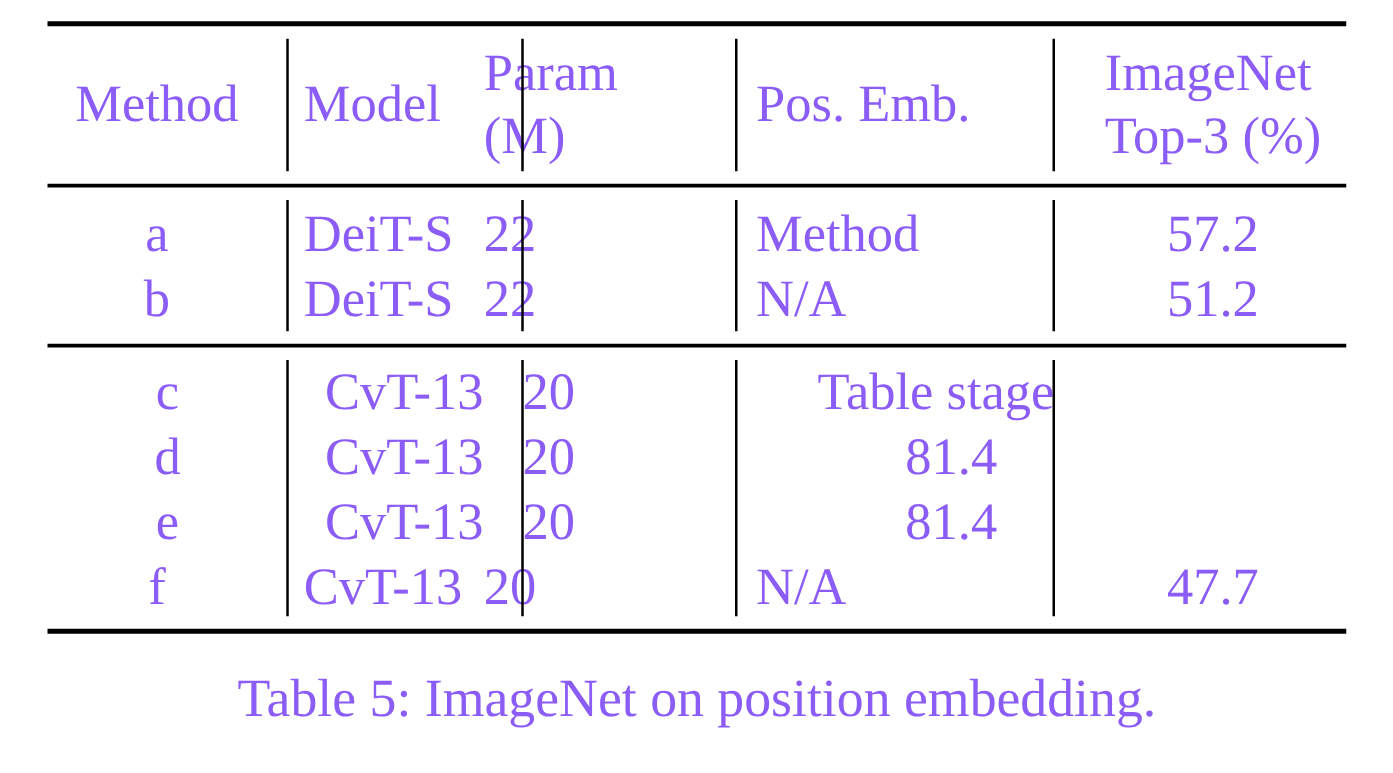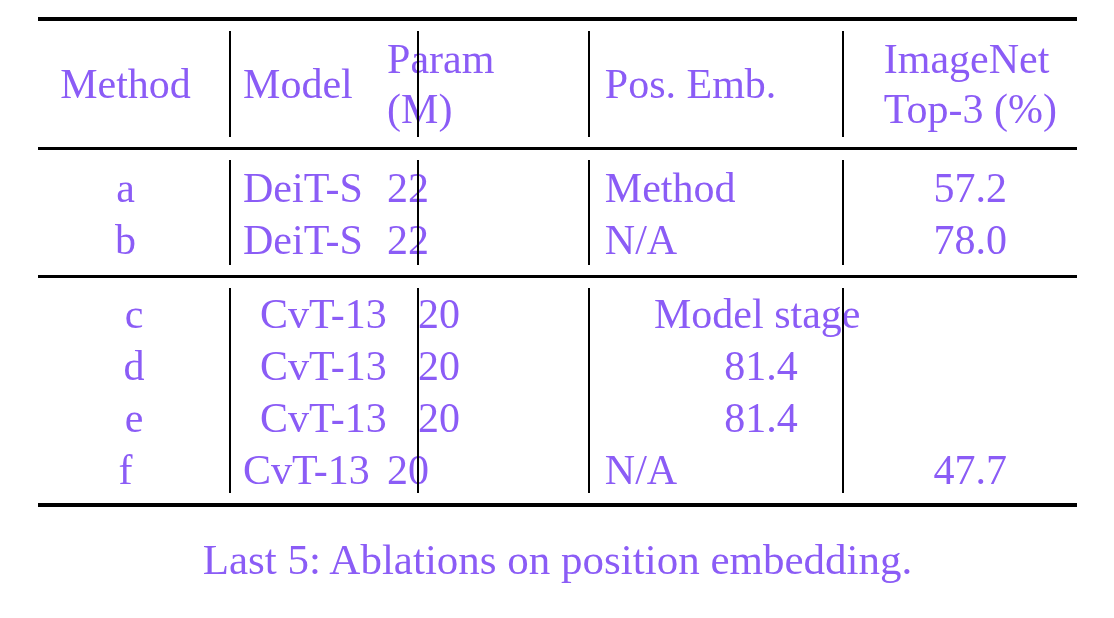--- a/index.html
+++ b/index.html
@@ -110,37 +110,37 @@
         <div class="cell c2">DeiT-S</div>
         <div class="cell c3">22</div>
         <div class="cell c4">Method</div>
         <div class="cell c5">57.2</div>
       </div>
       <div class="drow">
         <div class="cell c1">b</div>
         <div class="cell c2">DeiT-S</div>
         <div class="cell c3">22</div>
         <div class="cell c4">N/A</div>
-        <div class="cell c5">78.0</div>
+        <div class="cell c5">51.2</div>
       </div>
     </div>
 
     <div class="rule rule-mid"></div>
 
     <div class="sec sec-g2">
       <div class="vbar vb1"></div>
       <div class="vbar vb2"></div>
       <div class="vbar vb3"></div>
       <div class="vbar vb4"></div>
 
       <div class="drow">
         <div class="cell c1">c</div>
         <div class="cell c2">CvT-13</div>
         <div class="cell c3">20</div>
-        <div class="cell c4">Model stage</div>
+        <div class="cell c4">Table stage</div>
       </div>
       <div class="drow">
         <div class="cell c1">d</div>
         <div class="cell c2">CvT-13</div>
         <div class="cell c3">20</div>
         <div class="cell c5">81.4</div>
       </div>
       <div class="drow">
         <div class="cell c1">e</div>
         <div class="cell c2">CvT-13</div>
@@ -151,15 +151,15 @@
         <div class="cell c1">f</div>
         <div class="cell c2">CvT-13</div>
         <div class="cell c3">20</div>
         <div class="cell c4">N/A</div>
         <div class="cell c5">47.7</div>
       </div>
     </div>
 
     <div class="rule rule-thick"></div>
 
-    <div id="caption">Last 5: Ablations on position embedding.</div>
+    <div id="caption">Table 5: ImageNet on position embedding.</div>
   </div>
 </div>
 
 </body></html>

